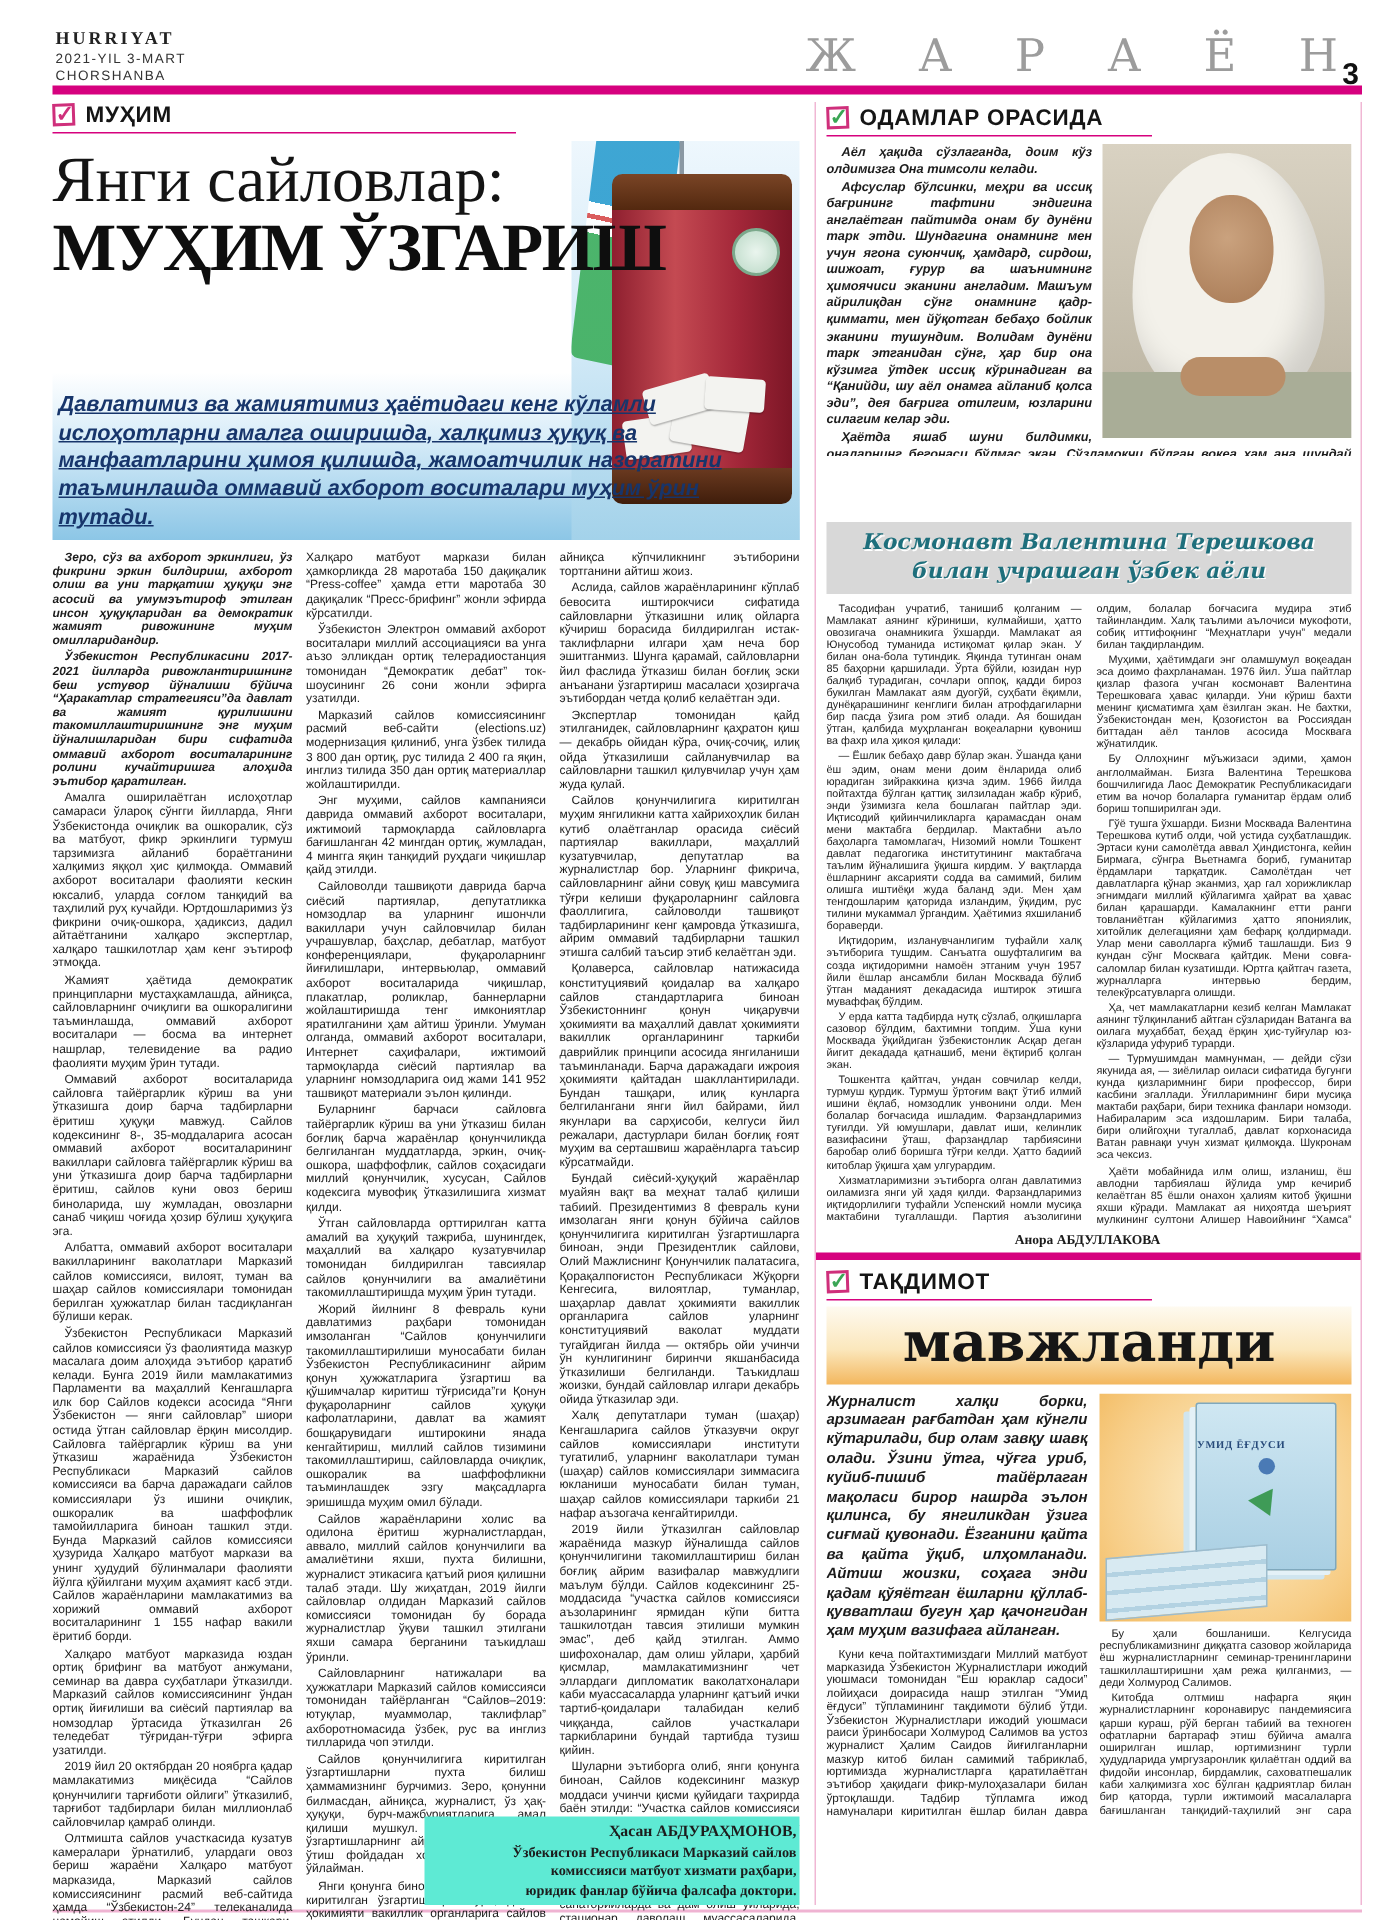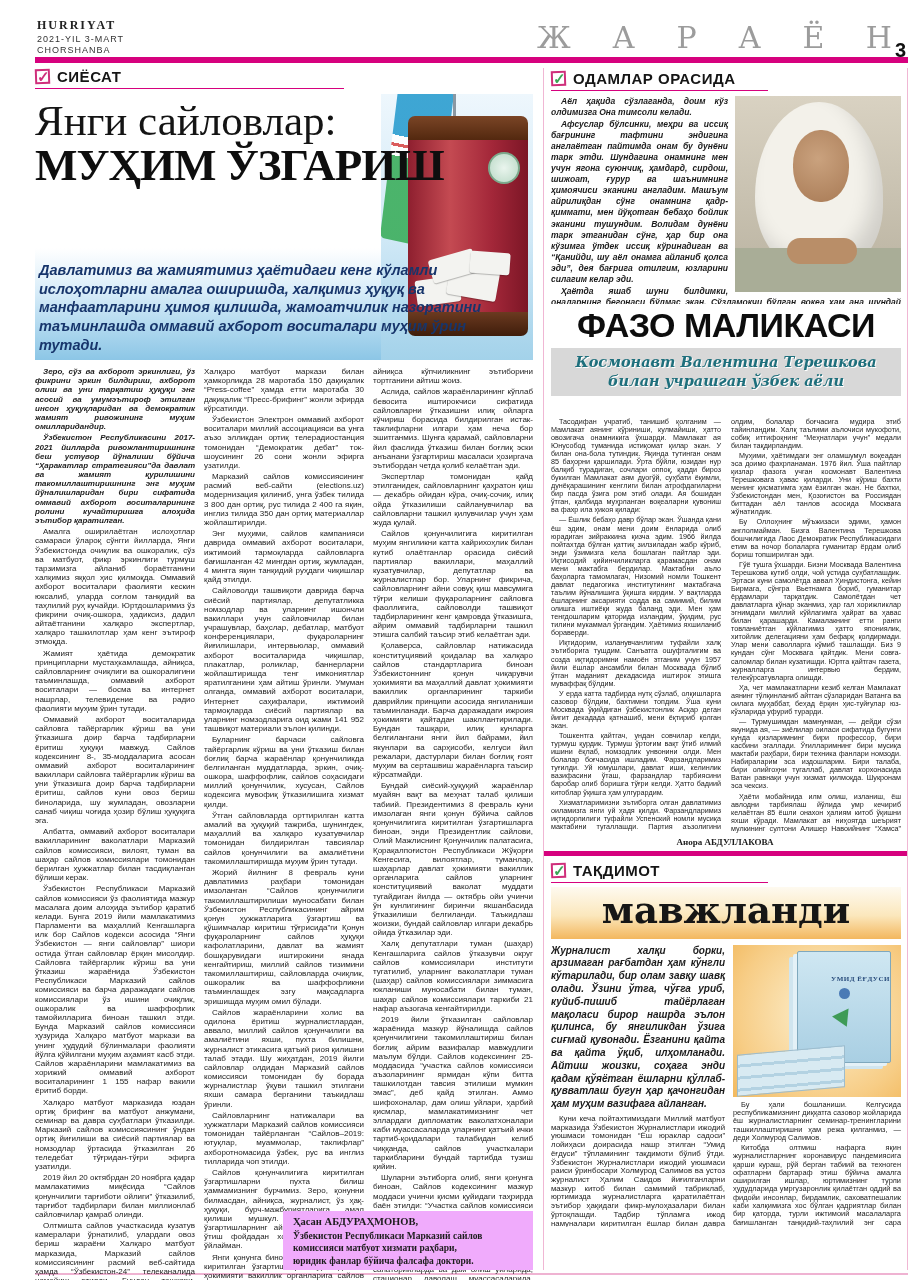--- a/index.html
+++ b/index.html
@@ -50,27 +50,27 @@
   .p4 { left:62px; bottom:38px; width:40px; height:22px; transform:rotate(4deg); }
   .emblem-sticker { position:absolute; right:8px; top:12px; width:32px; height:32px; border-radius:50%;
                     background:radial-gradient(#eaf5ee,#b9d8c5); border:2px solid #7ca98c; }
   .box-bot { height:24px; background:linear-gradient(180deg,#6b3a20,#3f1d0b); border-radius:0 0 7px 7px; }
   .headlines { position:relative; z-index:2; padding-top:4px; }
   .kicker { font-family:"Liberation Serif", serif; font-size:43px; line-height:1.05; color:#141414; }
   .hl { font-family:"Liberation Serif", serif; font-weight:bold; font-size:45px; line-height:1.02;
         letter-spacing:-1px; color:#0e0e0e; }
   .lead { position:absolute; left:0; bottom:3px; right:28px; z-index:2;
           font-weight:bold; font-style:italic; font-size:14.5px; line-height:1.3; color:#17356b;
-          padding:2px 4px; }
+          padding:2px 4px;text-decoration:underline; }
   .cols3 { position:relative; margin-top:7px; height:924px; column-count:3; column-gap:9px;
            font-size:8px; line-height:1.15; text-align:justify; overflow:hidden; }
   .cols3 p, .cols2 p, .taq-col p { margin:0 0 2px; text-indent:8px; }
   p.em { font-weight:bold; font-style:italic; }
-  .byline-abs { position:absolute; right:0; bottom:0; width:250px; 
-                background:#f0abfc; padding:4px 2px 2px 10px;
+  .byline-abs { position:absolute; right:0; bottom:0; width:250px; text-align:right;
+                background:#5eead4; padding:4px 2px 2px 10px;
                 font-family:"Liberation Serif", serif; font-weight:bold; font-size:9.5px; line-height:1.35; }
   .byline-name { font-size:10.5px; }
 
   
   .right-rail { position:absolute; left:543px; top:68px; width:365px; height:1202px;
                 border-left:1px solid #f0b7d4; border-right:1px solid #f0b7d4; padding:2px 6px 0 7px; }
   .intro-wrap { margin-top:5px; height:208px; overflow:hidden;
                 font-weight:bold; font-style:italic; font-size:8.5px; line-height:1.3; text-align:justify; }
   .intro-wrap p { text-indent:10px; margin-bottom:1px; }
   .portrait-photo { float:right; width:166px; height:196px; margin:0 0 3px 7px; position:relative;
@@ -81,21 +81,21 @@
   .face { position:absolute; left:58px; top:34px; width:56px; height:72px;
           background:radial-gradient(circle at 45% 40%, #caa27e, #a87a55); border-radius:48%; }
   .dress { position:absolute; left:0; bottom:0; width:100%; height:44px; background:#a9ad97; }
   .hands { position:absolute; left:52px; bottom:28px; width:70px; height:26px;
            background:#b98e68; border-radius:14px; }
   .fazo-h2 { clear:both; text-align:center; font-weight:bold; font-size:34px; line-height:1.03;
              letter-spacing:-.5px; color:#0d0d0d; margin:4px 0 5px; }
   .subtitle-box { background:#d8d8d8; text-align:center; padding:5px 14px;
                   font-family:"DejaVu Serif", serif; font-weight:bold; font-style:italic;
                   font-size:14.5px; line-height:1.3; color:#1e6f7c; text-shadow:1px 1px 0 #ffffff; }
-  .cols2 { margin-top:22px; height:416px; column-count:2; column-gap:10px;
+  .cols2 { margin-top:6px; height:416px; column-count:2; column-gap:10px;
            font-size:7.2px; line-height:1.12; text-align:justify; overflow:hidden; }
   .byline-line { text-align:center; font-family:"Liberation Serif", serif; font-weight:bold;
                  font-size:9px; margin:3px 2px 4px 0; }
   .rail-rule { height:5px; background:#d6017e; margin:2px -6px 6px -7px; }
 
   
   .taq-panel { margin-top:4px; text-align:center; padding:4px 0 8px;
                background:linear-gradient(180deg,#fefaf0 0%,#fbe7bc 55%,#f3b75e 100%); }
   .taq-h { font-family:"DejaVu Serif", serif; font-weight:bold; font-size:37px; line-height:1.08; color:#161616; }
   .taq-row { display:flex; gap:8px; margin-top:6px; height:282px; overflow:hidden; }
@@ -103,21 +103,21 @@
   .taq-left { flex:1; font-size:7.8px; line-height:1.12; }
   .taq-intro { font-weight:bold; font-style:italic; font-size:10px; line-height:1.28; margin-bottom:4px; }
   .taq-right { width:168px; font-size:7.4px; line-height:1.12; }
   .book-photo { position:relative; width:100%; height:152px; margin-bottom:4px;
                 background:radial-gradient(circle at 55% 45%, #fdf2d4 0%, #f7cd86 70%, #f2b95e 100%);
                 overflow:hidden; }
   .book { position:absolute; right:10px; top:6px; width:94px; height:112px;
           background:linear-gradient(180deg,#cfe7f2,#a9cfe3); border:1px solid #7fa8bd; border-radius:2px;
           box-shadow:-4px 3px 0 #e4f1f7, -8px 6px 0 #d0e5ef; }
   .book-title { font-family:"Liberation Serif", serif; font-weight:bold; font-size:7px; letter-spacing:.5px;
-                color:#274a7a; text-align:right; margin-top:24px; }
+                color:#274a7a; text-align:left; margin-top:24px; }
   .book-emblem { width:11px; height:11px; border-radius:50%; background:#4a7ab5; margin:5px auto 0; }
   .book-quill { width:0; height:0; margin:8px auto 0; border-left:9px solid transparent;
                 border-right:9px solid transparent; border-bottom:16px solid #3f9b57; transform:rotate(35deg); }
   .book-stack { position:absolute; left:4px; bottom:5px; width:108px; height:42px;
                 background:repeating-linear-gradient(180deg,#d8eaf2 0 9px,#b3d2e2 9px 12px);
                 border:1px solid #9dbccd; transform:skewY(-5deg); }
 </style>
 </head>
 <body>
 
@@ -131,21 +131,21 @@
     </div>
     <div class="center-title">Ж А Р А Ё Н</div>
     <div class="page-num">3</div>
   </div>
   <div class="top-rule"></div>
   <div class="bottom-rule"></div>
 
   <section class="left-article">
     <div class="sec-tag">
       <span class="check-icon check-magenta">✓</span>
-      <span class="sec-label">СИЁСАТ</span>
+      <span class="sec-label">МУҲИМ</span>
     </div>
 
     <div class="top-block">
       <div class="ballot-photo">
         <div class="flag"></div>
         <div class="flag-pole"></div>
         <div class="ballot-box">
           <div class="box-top"></div>
           <div class="box-mid">
             <span class="paper p1"></span>
@@ -189,21 +189,21 @@
         <div class="portrait-photo">
           <div class="scarf"></div>
           <div class="face"></div>
           <div class="dress"></div>
           <div class="hands"></div>
         </div>
         <div style="display:contents"><p>Аёл ҳақида сўзлаганда, доим кўз олдимизга Она тимсоли келади.</p><p>Афсуслар бўлсинки, меҳри ва иссиқ бағрининг тафтини эндигина англаётган пайтимда онам бу дунёни тарк этди. Шундагина онамнинг мен учун ягона суюнчиқ, ҳамдард, сирдош, шижоат, ғурур ва шаънимнинг ҳимоячиси эканини англадим. Машъум айрилиқдан сўнг онамнинг қадр-қиммати, мен йўқотган бебаҳо бойлик эканини тушундим. Волидам дунёни тарк этганидан сўнг, ҳар бир она кўзимга ўтдек иссиқ кўринадиган ва “Қанийди, шу аёл онамга айланиб қолса эди”, дея бағрига отилгим, юзларини силагим келар эди.</p><p>Ҳаётда яшаб шуни билдимки, оналарнинг бегонаси бўлмас экан. Сўзламоқчи бўлган воқеа ҳам ана шундай меҳри бахшида Мамлакат ая Комилова ҳақида.</p></div>
       </div>
 
       <h2 class="fazo-h2">
-        <span>ФАЗО МАЛИКАСИ</span><br>
+        <br>
       </h2>
       <div class="subtitle-box">Космонавт Валентина Терешкова билан учрашган ўзбек аёли</div>
 
       <div class="cols2">
         <div style="display:contents"><p>Тасодифан учратиб, танишиб қолганим — Мамлакат аянинг кўриниши, кулмайиши, ҳатто овозигача онамникига ўхшарди. Мамлакат ая Юнусобод туманида истиқомат қилар экан. У билан она-бола тутиндик. Яқинда тутинган онам 85 баҳорни қаршилади. Ўрта бўйли, юзидан нур балқиб турадиган, сочлари оппоқ, қадди бироз букилган Мамлакат аям дуогўй, суҳбати ёқимли, дунёқарашининг кенглиги билан атрофдагиларни бир пасда ўзига ром этиб олади. Ая бошидан ўтган, қалбида муҳрланган воқеаларни қувониш ва фахр ила ҳикоя қилади:</p><p>— Ёшлик бебаҳо давр бўлар экан. Ўшанда қани ёш эдим, онам мени доим ёнларида олиб юрадиган зийраккина қизча эдим. 1966 йилда пойтахтда бўлган қаттиқ зилзиладан жабр кўриб, энди ўзимизга кела бошлаган пайтлар эди. Иқтисодий қийинчиликларга қарамасдан онам мени мактабга бердилар. Мактабни аъло баҳоларга тамомлагач, Низомий номли Тошкент давлат педагогика институтининг мактабгача таълим йўналишига ўқишга кирдим. У вақтларда ёшларнинг аксарияти содда ва самимий, билим олишга иштиёқи жуда баланд эди. Мен ҳам тенгдошларим қаторида изландим, ўқидим, рус тилини мукаммал ўргандим. Ҳаётимиз яхшиланиб бораверди.</p><p>Иқтидорим, изланувчанлигим туфайли халқ эътиборига тушдим. Санъатга ошуфталигим ва созда иқтидоримни намоён этганим учун 1957 йили ёшлар ансамбли билан Москвада бўлиб ўтган маданият декадасида иштирок этишга муваффақ бўлдим.</p><p>У ерда катта тадбирда нутқ сўзлаб, олқишларга сазовор бўлдим, бахтимни топдим. Ўша куни Москвада ўқийдиган ўзбекистонлик Асқар деган йигит декадада қатнашиб, мени ёқтириб қолган экан.</p><p>Тошкентга қайтгач, ундан совчилар келди, турмуш қурдик. Турмуш ўртоғим вақт ўтиб илмий ишини ёқлаб, номзодлик унвонини олди. Мен болалар боғчасида ишладим. Фарзандларимиз туғилди. Уй юмушлари, давлат иши, келинлик вазифасини ўташ, фарзандлар тарбиясини баробар олиб боришга тўғри келди. Ҳатто бадиий китоблар ўқишга ҳам улгурардим.</p><p>Хизматларимизни эътиборга олган давлатимиз оиламизга янги уй ҳадя қилди. Фарзандларимиз иқтидорлилиги туфайли Успенский номли мусиқа мактабини тугаллашди. Партия аъзолигини олдим, болалар боғчасига мудира этиб тайинландим. Халқ таълими аълочиси мукофоти, собиқ иттифоқнинг “Меҳнатлари учун” медали билан тақдирландим.</p><p>Муҳими, ҳаётимдаги энг оламшумул воқеадан эса доимо фахрланаман. 1976 йил. Ўша пайтлар қизлар фазога учган космонавт Валентина Терешковага ҳавас қиларди. Уни кўриш бахти менинг қисматимга ҳам ёзилган экан. Не бахтки, Ўзбекистондан мен, Қозоғистон ва Россиядан биттадан аёл танлов асосида Москвага жўнатилдик.</p><p>Бу Оллоҳнинг мўъжизаси эдими, ҳамон англолмайман. Бизга Валентина Терешкова бошчилигида Лаос Демократик Республикасидаги етим ва ночор болаларга гуманитар ёрдам олиб бориш топширилган эди.</p><p>Гўё тушга ўхшарди. Бизни Москвада Валентина Терешкова кутиб олди, чой устида суҳбатлашдик. Эртаси куни самолётда аввал Ҳиндистонга, кейин Бирмага, сўнгра Вьетнамга бориб, гуманитар ёрдамлари тарқатдик. Самолётдан чет давлатларга қўнар эканмиз, ҳар гал хорижликлар эгнимдаги миллий кўйлагимга ҳайрат ва ҳавас билан қарашарди. Камалакнинг етти ранги товланиётган кўйлагимиз ҳатто япониялик, хитойлик делегацияни ҳам бефарқ қолдирмади. Улар мени саволларга кўмиб ташлашди. Биз 9 кундан сўнг Москвага қайтдик. Мени совға-саломлар билан кузатишди. Юртга қайтгач газета, журналларга интервью бердим, телекўрсатувларга олишди.</p><p>Ҳа, чет мамлакатларни кезиб келган Мамлакат аянинг тўлқинланиб айтган сўзларидан Ватанга ва оилага муҳаббат, беҳад ёрқин ҳис-туйғулар юз-кўзларида уфуриб турарди.</p><p>— Турмушимдан мамнунман, — дейди сўзи якунида ая, — зиёлилар оиласи сифатида бугунги кунда қизларимнинг бири профессор, бири касбини эгаллади. Ўғилларимнинг бири мусиқа мактаби раҳбари, бири техника фанлари номзоди. Набираларим эса издошларим. Бири талаба, бири олийгоҳни тугаллаб, давлат корхонасида Ватан равнақи учун хизмат қилмоқда. Шукронам эса чексиз.</p><p>Ҳаёти мобайнида илм олиш, изланиш, ёш авлодни тарбиялаш йўлида умр кечириб келаётган 85 ёшли онахон ҳалиям китоб ўқишни яхши кўради. Мамлакат ая ниҳоятда шеърият мулкининг султони Алишер Навоийнинг “Хамса” асарини неча марта ўқиб тугатди. Бу эса таҳсинга лойиқ. Қанийди, ҳаммамизнинг китобхон бувиларимиз бўлса...</p></div>
       </div>
       <div class="byline-line">Анора АБДУЛЛАКОВА</div>
     </section>
 
     <div class="rail-rule"></div>

